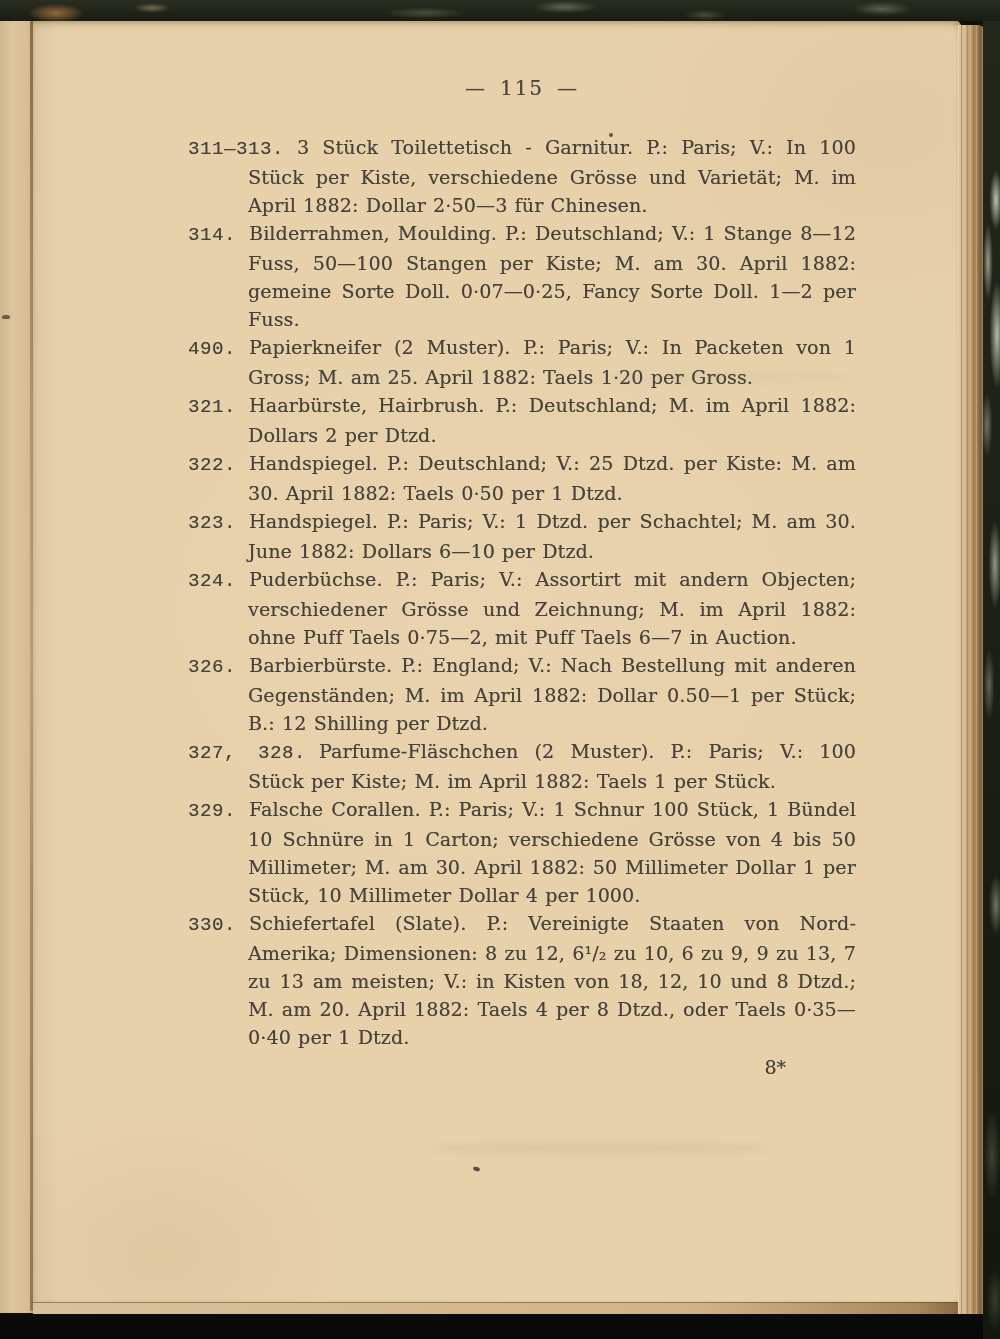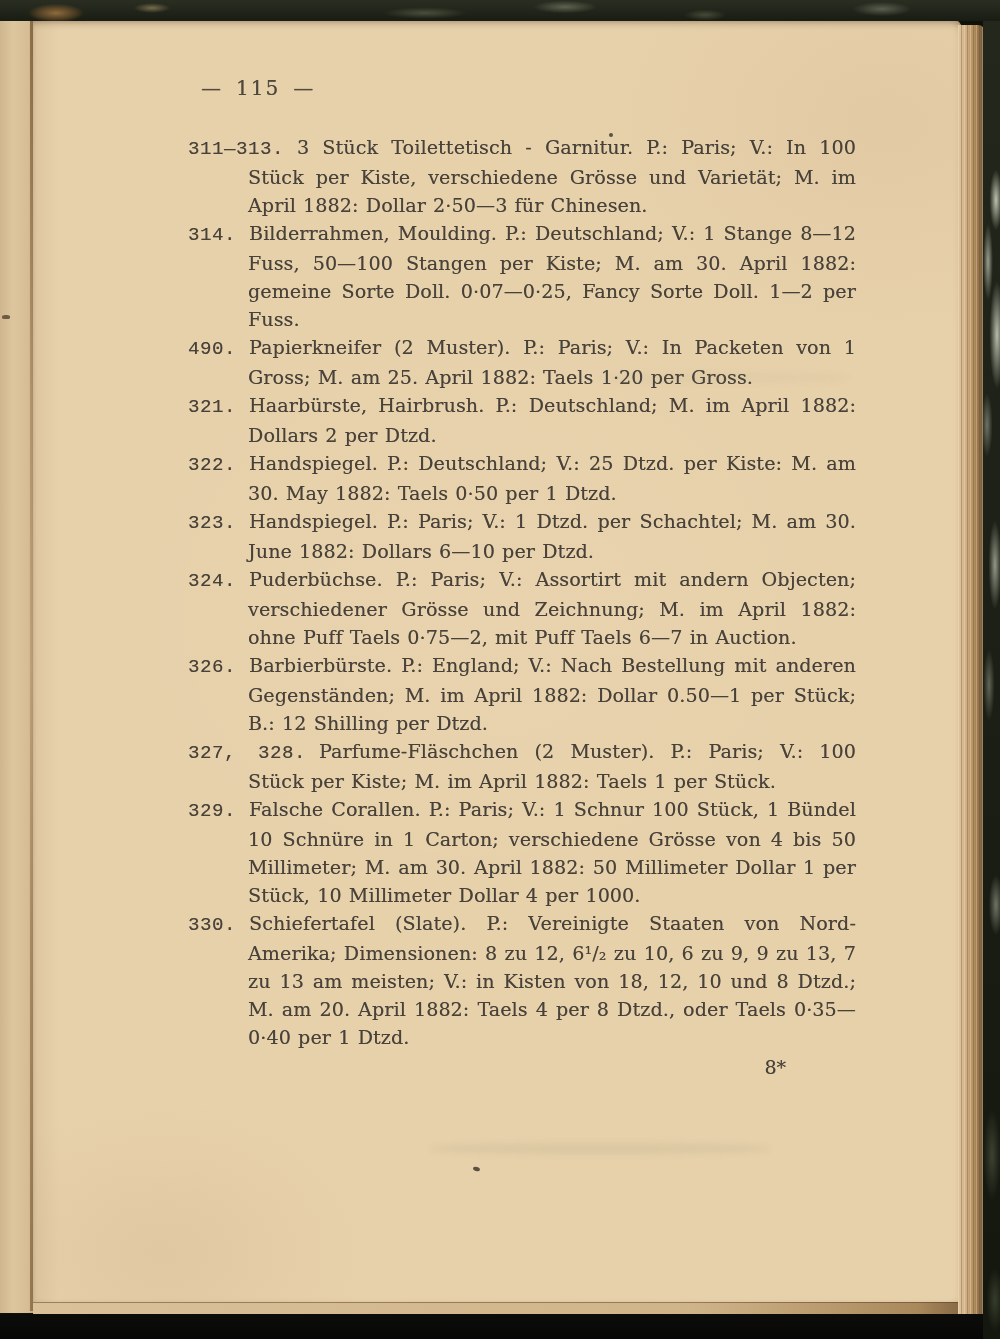--- a/index.html
+++ b/index.html
@@ -85,21 +85,21 @@
     border-radius:0 0 8px 3px;
   }
   
   .text-block{
     position:absolute;left:155px;top:0;width:668px;z-index:15;
     color:#474139;
     text-shadow:0.25px 0.25px 0.35px rgba(71,65,57,.55);
   }
   .page-header{
     margin-top:56px;
-    text-align:left;
+    text-align:center;
     font-size:20px;line-height:26px;
     letter-spacing:2px;
     color:#4d463c;
   }
   .page-header .dash{margin:0 13px;color:#53493c;}
   .entries{margin-top:32px;}
   p.entry{
     margin:0;
     font-size:19px;line-height:28px;
     text-align:justify;
@@ -135,21 +135,21 @@
 
     <div class="page-header">
       <span class="dash">—</span><span>115</span><span class="dash">—</span>
     </div>
 
     <div class="entries">
       <p class="entry"><span class="num">311—313.</span><span>3 Stück Toilettetisch - Garnitur.  P.:  Paris;  V.:  In 100 Stück per Kiste, verschiedene Grösse und Varietät; M. im April 1882:  Dollar 2·50—3 für Chinesen.</span></p>
       <p class="entry"><span class="num">314.</span><span>Bilderrahmen, Moulding.  P.:  Deutschland;  V.:  1 Stange 8—12 Fuss, 50—100 Stangen per Kiste;  M. am 30. April 1882: gemeine Sorte Doll. 0·07—0·25, Fancy Sorte Doll. 1—2 per Fuss.</span></p>
       <p class="entry"><span class="num">490.</span><span>Papierkneifer (2 Muster).  P.:  Paris;  V.:  In Packeten von 1 Gross;  M. am 25. April 1882:  Taels 1·20 per Gross.</span></p>
       <p class="entry"><span class="num">321.</span><span>Haarbürste, Hairbrush.  P.: Deutschland;  M. im April 1882: Dollars 2 per Dtzd.</span></p>
-      <p class="entry"><span class="num">322.</span><span>Handspiegel.  P.:  Deutschland;  V.:  25 Dtzd. per Kiste:  M. am 30. May 1882: Taels 0·50 per 1 Dtzd.</span></p>
+      <p class="entry"><span class="num">322.</span><span>Handspiegel.  P.:  Deutschland;  V.:  25 Dtzd. per Kiste:  M. am 30. April 1882: Taels 0·50 per 1 Dtzd.</span></p>
       <p class="entry"><span class="num">323.</span><span>Handspiegel.  P.:  Paris;  V.:  1 Dtzd. per Schachtel;  M. am 30. June 1882:  Dollars 6—10 per Dtzd.</span></p>
       <p class="entry"><span class="num">324.</span><span>Puderbüchse.  P.: Paris;  V.:  Assortirt mit andern Objecten; verschiedener Grösse und Zeichnung;  M. im April 1882: ohne Puff Taels 0·75—2, mit Puff Taels 6—7 in Auction.</span></p>
       <p class="entry"><span class="num">326.</span><span>Barbierbürste. P.: England; V.: Nach Bestellung mit anderen Gegenständen;  M. im April 1882:  Dollar 0.50—1 per Stück; B.: 12 Shilling per Dtzd.</span></p>
       <p class="entry"><span class="num">327, 328.</span><span>Parfume-Fläschchen (2 Muster).  P.: Paris;  V.: 100 Stück per Kiste;  M. im April 1882:  Taels 1 per Stück.</span></p>
       <p class="entry"><span class="num">329.</span><span>Falsche Corallen.  P.: Paris;  V.: 1 Schnur 100 Stück, 1 Bündel 10 Schnüre in 1 Carton;  verschiedene Grösse von 4 bis 50 Millimeter;  M. am 30. April 1882:  50 Millimeter Dollar 1 per Stück, 10 Millimeter Dollar 4 per 1000.</span></p>
       <p class="entry"><span class="num">330.</span><span>Schiefertafel (Slate).  P.: Vereinigte Staaten von Nord-Amerika; Dimensionen:  8 zu 12,  6¹/₂ zu 10,  6 zu 9,  9 zu 13,  7 zu 13  am meisten;  V.:  in Kisten von 18, 12, 10 und 8 Dtzd.;  M. am 20. April 1882:  Taels 4 per 8 Dtzd.,  oder Taels 0·35—0·40 per 1 Dtzd.</span></p>
     </div>
 
     <div class="signature">8*</div>
   </div>

